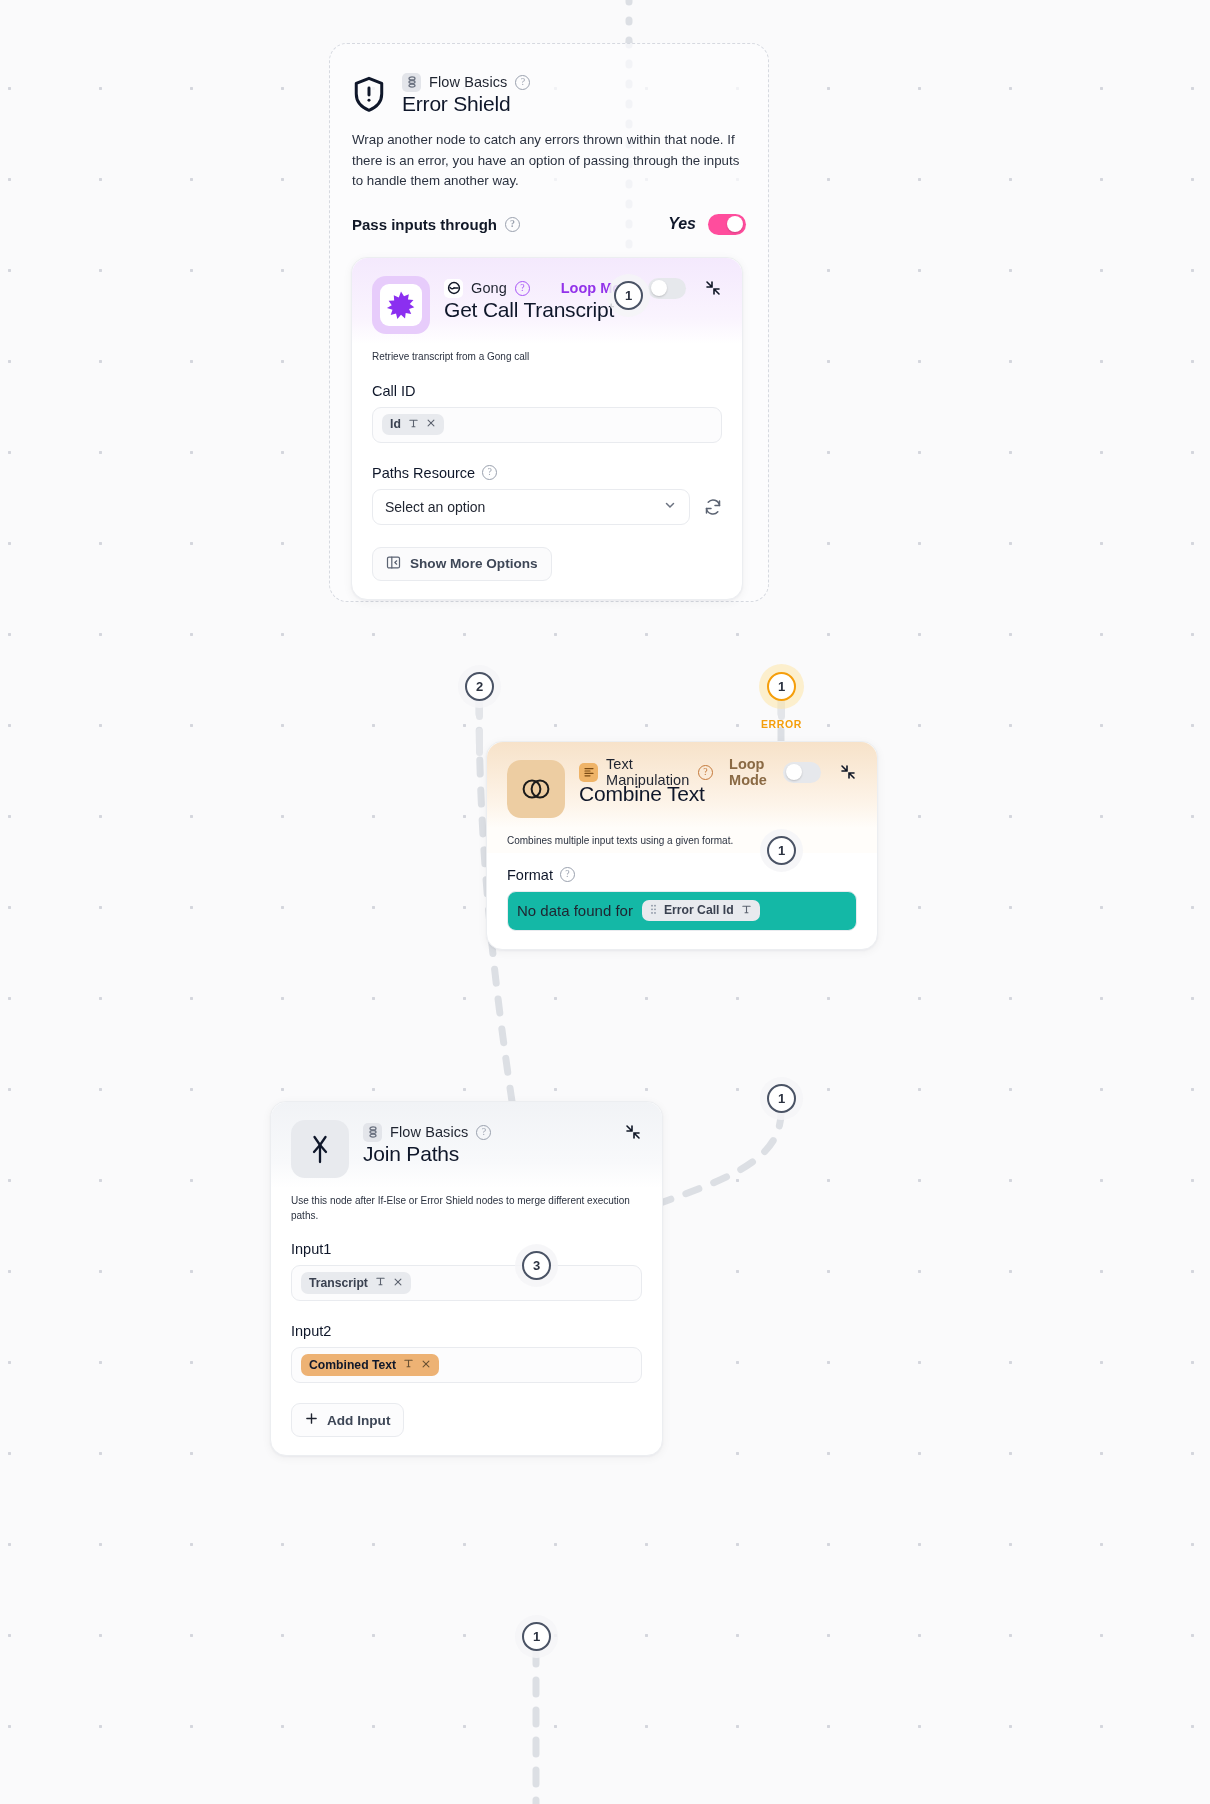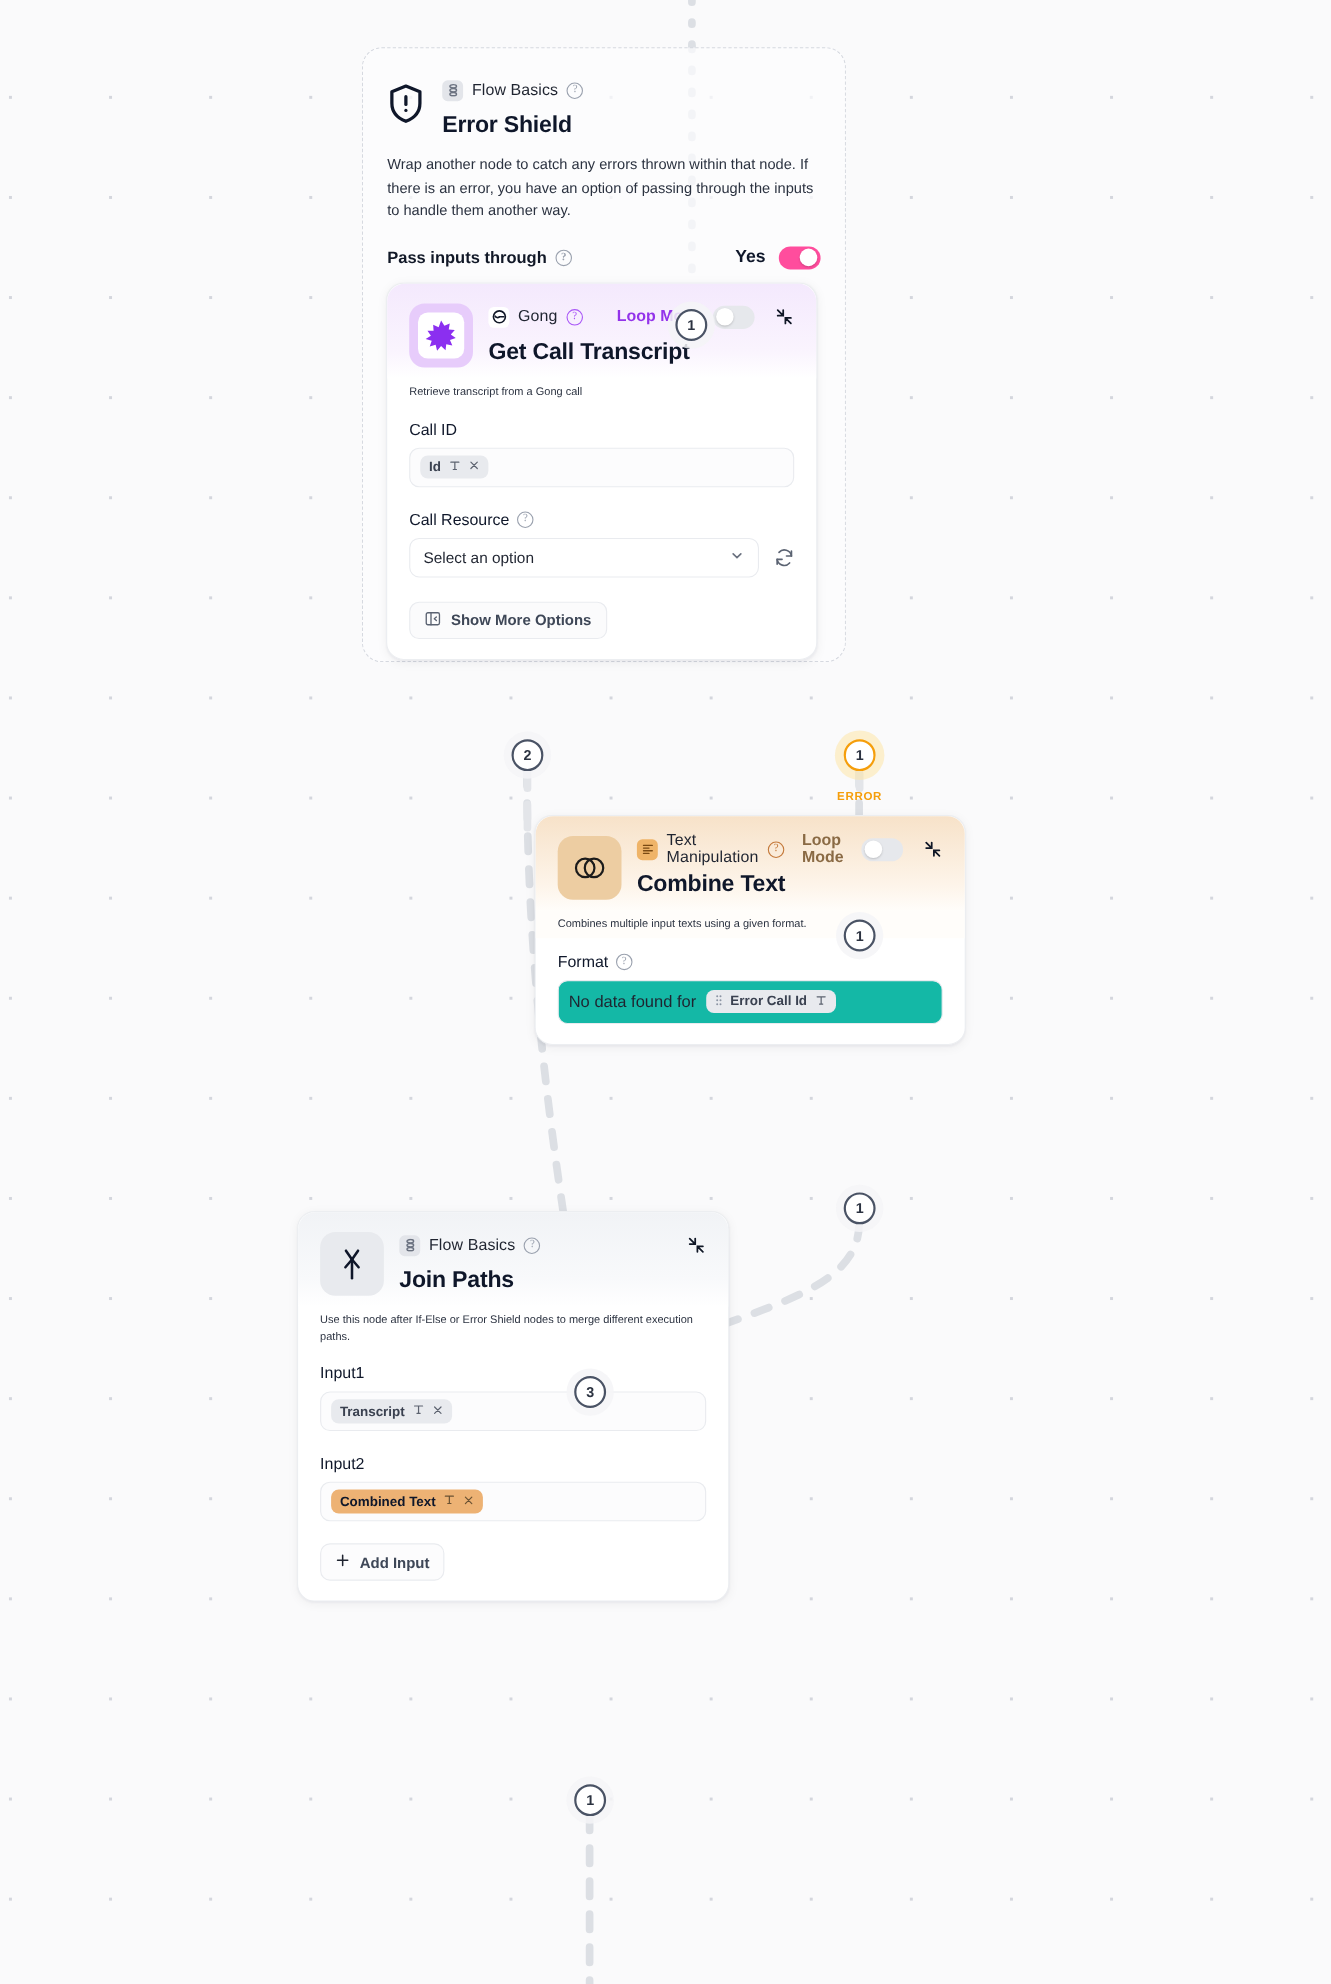--- a/index.html
+++ b/index.html
@@ -76,23 +76,22 @@
     color: #9aa1ae;
     font-size: 10px; line-height: 12.5px; text-align: center;
     font-family: "Liberation Serif", serif;
     flex: none;
   }
   .qmark.purple { border-color: #a855f7; color: #a855f7; }
   .qmark.amber  { border-color: #c4793a; color: #c4793a; }
 
   .node-title {
     font-size: 21px;
-    font-weight: 700;
+    font-weight: 400;
     letter-spacing: -.2px;
-    margin-top: 10px;
     color: #0f172a;
   }
 
   .spacer { flex: 1; }
 
   .loop-wrap { display: flex; align-items: center; gap: 10px; }
   .loop-label { font-size: 14.5px; font-weight: 600; }
   .loop-label.purple { color: #9333ea; }
   .loop-label.amber  { color: #8a6a44; }
 
@@ -200,21 +199,21 @@
   #error-shield-wrap .es-icon { width: 34px; height: 38px; flex: none; margin-top: 6px; }
   #error-shield-wrap .es-desc {
     padding: 14px 22px 0 22px;
     font-size: 13.3px; line-height: 1.55; color: #2b3240;
   }
   .pass-row {
     display: flex; align-items: center;
     padding: 22px 22px 0 22px;
   }
   .pass-label { font-size: 15px; font-weight: 700; display: flex; align-items: center; gap: 8px; }
-  .yes-label { font-size: 16px; font-weight: 600; color: #0f172a; margin-right: 12px; }
+  .yes-label { font-size: 16px; font-weight: 600; color: #0f172a; margin-right: 12px; font-style: italic; }
 
   
   #gong-node {
     left: 351px; top: 257px;
     width: 392px;
   }
   #gong-node .node-head {
     background: linear-gradient(180deg, #f4e9fd 0%, #faf4fe 70%, #ffffff 100%);
   }
   #gong-node .node-icon { background: #e7ccfb; }
@@ -394,21 +393,21 @@
         </span>
         <span class="x-ico">
           <svg width="10" height="10" viewBox="0 0 12 12" fill="none" stroke="#3a4150" stroke-width="1.3" stroke-linecap="round">
               <path d="M2.5 2.5l7 7M9.5 2.5l-7 7"></path>
             </svg>
         </span>
       </span>
     </div>
 
     <div class="field-label" style="margin-top:22px">
-      <span>Call Resource</span>
+      <span>Paths Resource</span>
       <span class="qmark">?</span>
     </div>
     <div class="select-row">
       <div class="select-box">
         <span>Select an option</span>
         <span>
           <svg width="14" height="14" viewBox="0 0 14 14" fill="none" stroke="#6b7280" stroke-width="1.5" stroke-linecap="round">
               <path d="M3.5 5.5L7 9l3.5-3.5"></path>
             </svg>
         </span>

